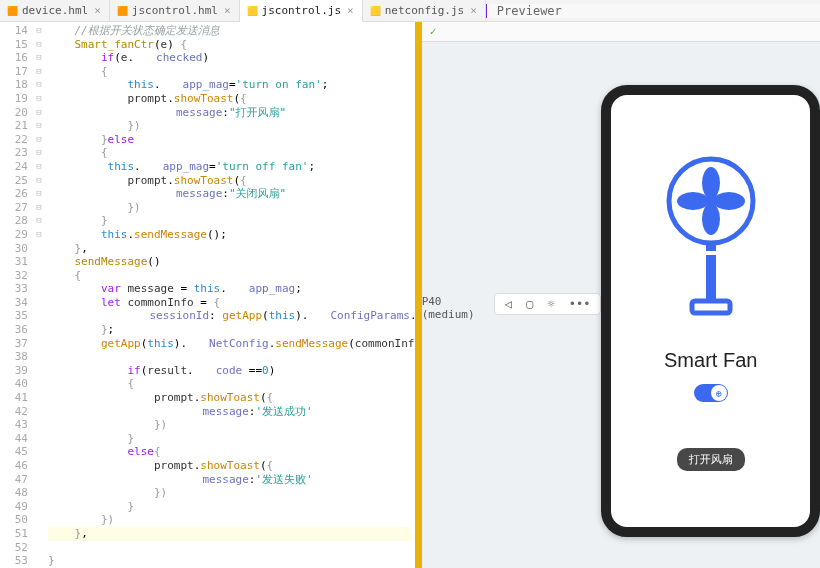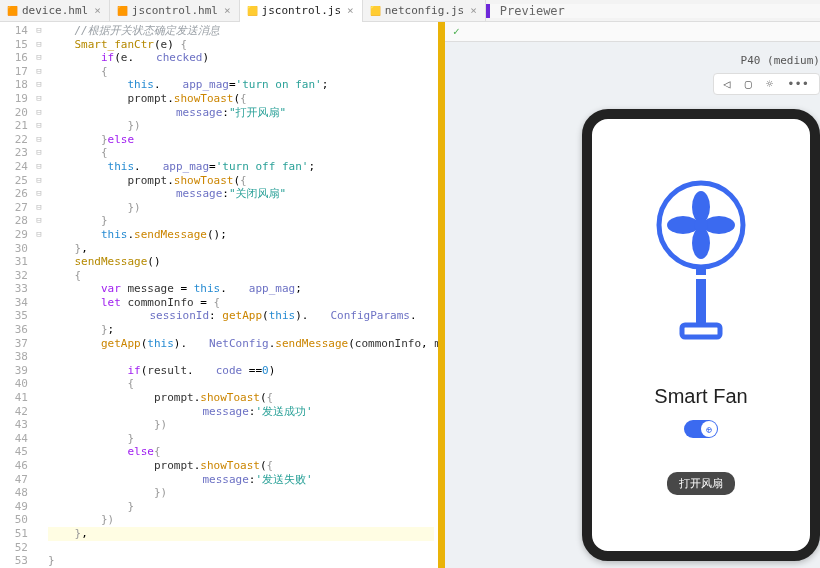--- a/index.html
+++ b/index.html
@@ -35,21 +35,21 @@
   .tab .dot { width: 10px; height: 10px; display:inline-flex; align-items:center; justify-content:center; font-size:9px; }
   .tab .close { color:#999; font-size:11px; margin-left:2px; }
   .previewer-tab {
     flex: 1;
     background: #f8f8f8;
     display:flex;
     align-items:center;
     padding-left:10px;
     font-size:12px;
     color:#666;
-    border-left:4px solid #6d28d9;
+    border-left:1px solid #6d28d9;
   }
   .main {
     flex: 1;
     display: flex;
     overflow: hidden;
   }
   .editor {
     width: 445px;
     display: flex;
     border-right: 7px solid #eab308;
@@ -111,22 +111,22 @@
     color:#555;
     display:flex;
     align-items:center;
     padding:0 8px;
     gap:6px;
   }
   .preview-header .check { color:#4caf50; }
   .preview-body {
     flex:1;
     display:flex;
-    flex-direction:column;
-    align-items:flex-end;
+    flex-direction:row;
+    align-items:center;
     padding-top:12px;
   }
   .device-label { font-size:11px; color:#555; margin-bottom:6px; }
   .device-toolbar {
     display:flex;
     gap:14px;
     background:#fff;
     border:1px solid #ddd;
     border-radius:4px;
     padding:3px 10px;
@@ -152,21 +152,21 @@
   .phone-inner {
     flex:1;
     width:100%;
     display:flex;
     flex-direction:column;
     align-items:center;
     justify-content:flex-start;
     padding-top:56px;
   }
   .fan-wrap { width:120px; display:flex; flex-direction:column; align-items:center; }
-  .fan-title { font-size:20px; font-family: Arial, sans-serif; color:#222; margin-top:30px; }
+  .fan-title { font-size:20px; font-family: Arial, sans-serif; color:#222; margin-top:18px; }
   .toggle {
     margin-top:12px;
     width:34px; height:18px;
     background:#3b6af0;
     border-radius:9px;
     position:relative;
     cursor:pointer;
   }
   .toggle::after {
     content:"⊕";

